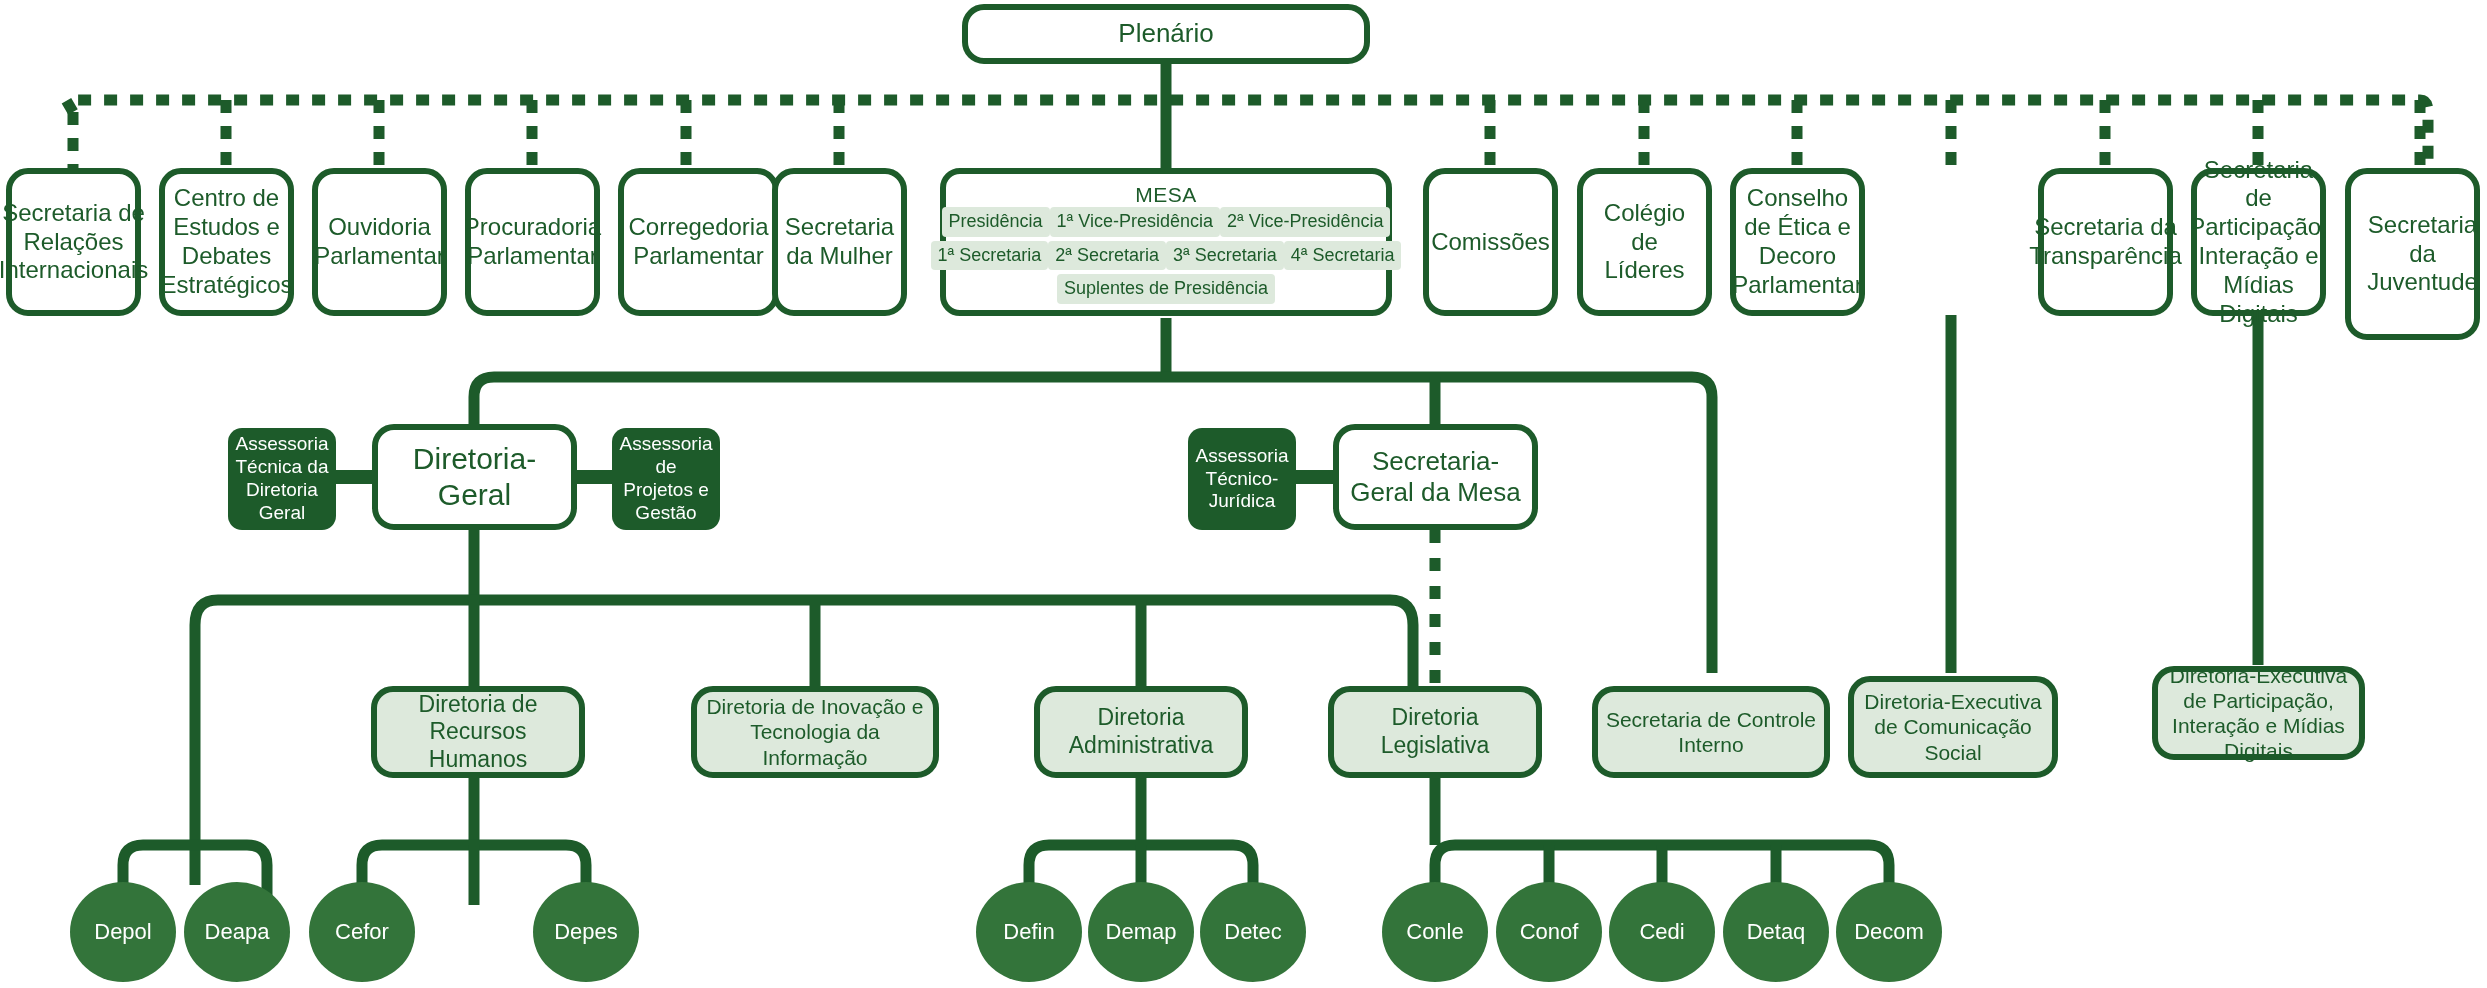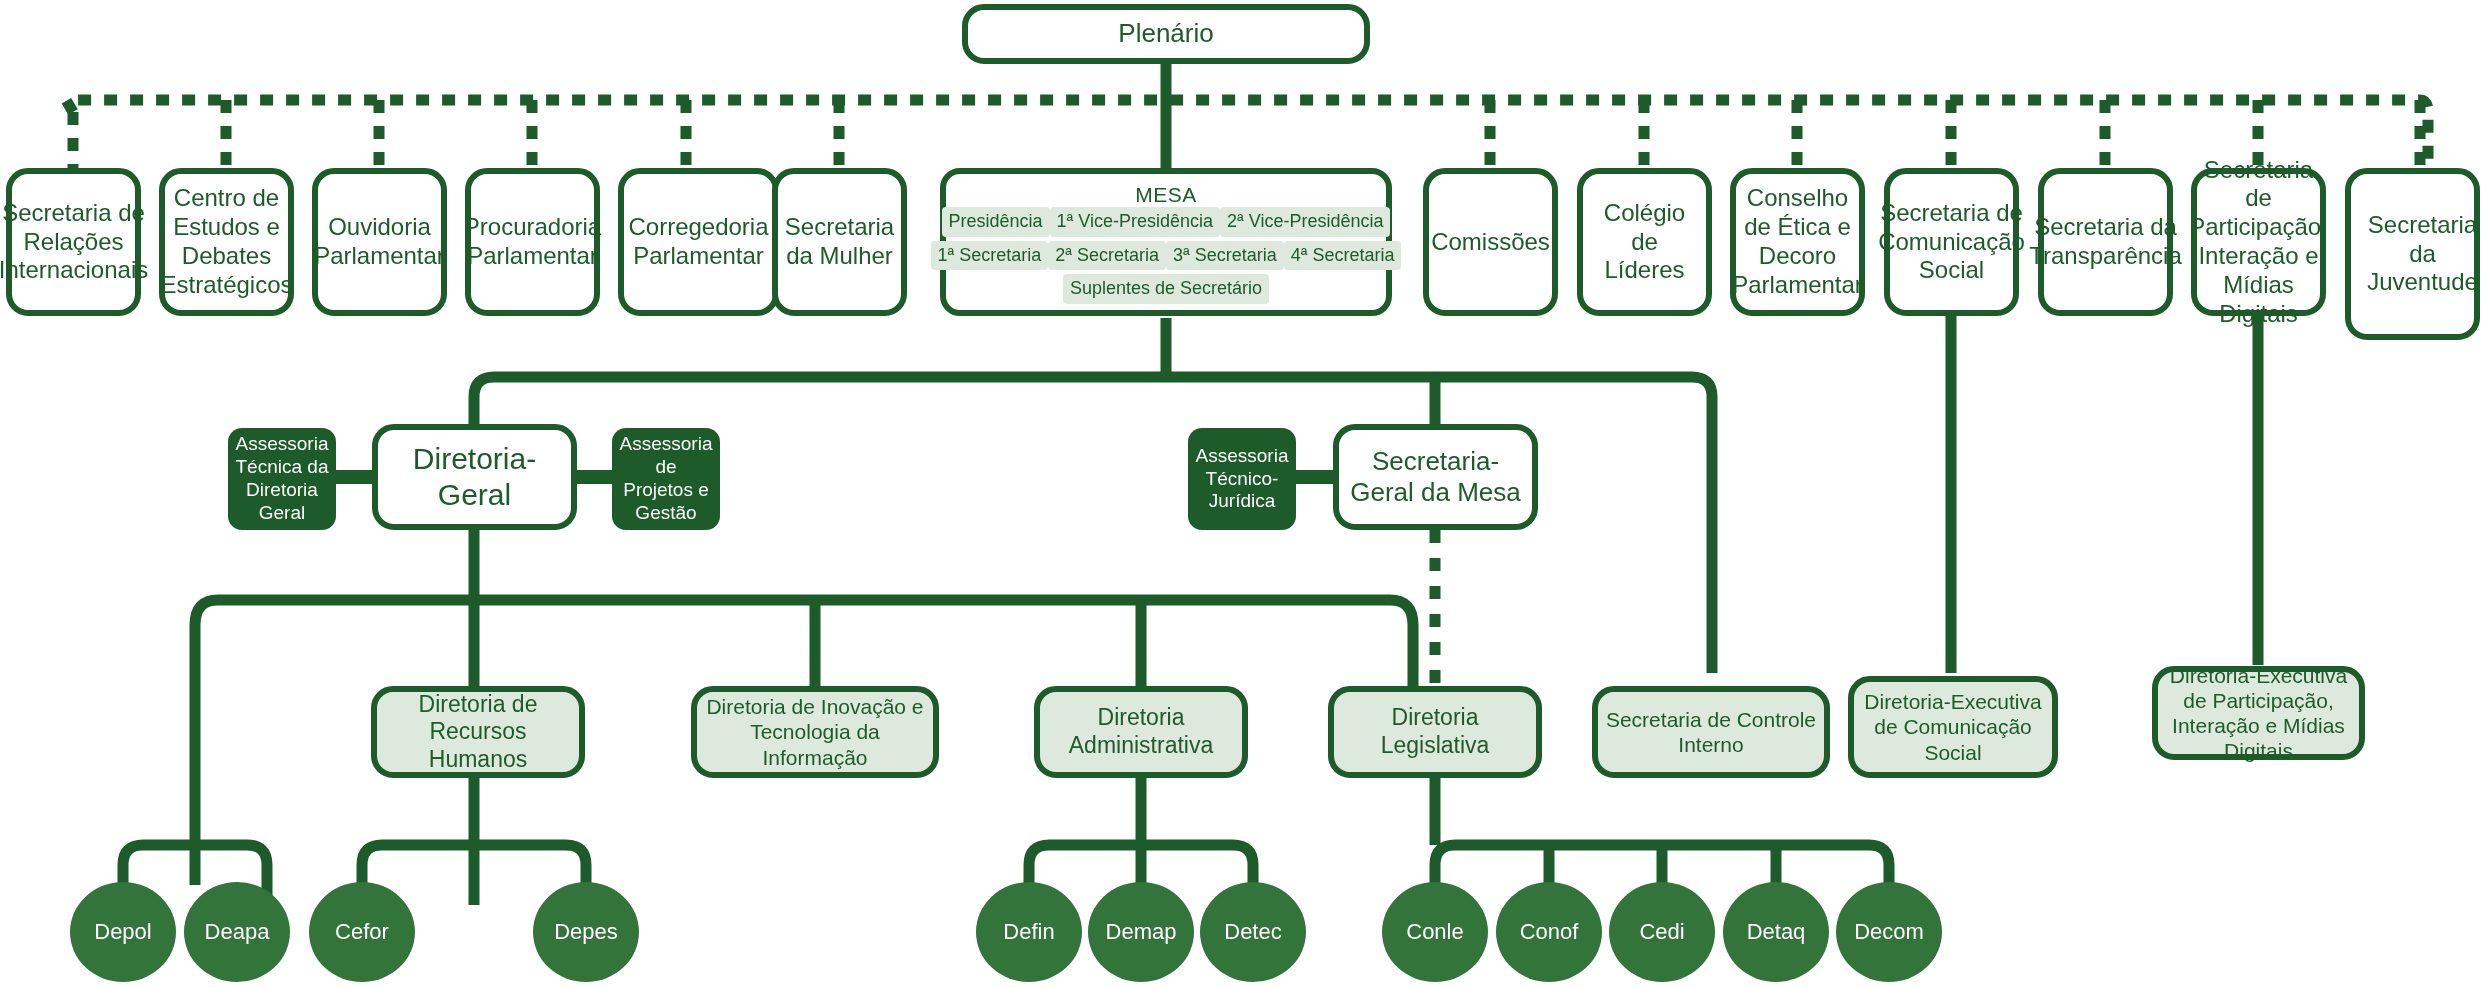--- a/index.html
+++ b/index.html
@@ -133,36 +133,33 @@
         <div class="mesa-cell">1ª Vice-Presidência</div>
         <div class="mesa-cell">2ª Vice-Presidência</div>
       </div>
       <div class="mesa-row">
         <div class="mesa-cell">1ª Secretaria</div>
         <div class="mesa-cell">2ª Secretaria</div>
         <div class="mesa-cell">3ª Secretaria</div>
         <div class="mesa-cell">4ª Secretaria</div>
       </div>
       <div class="mesa-row full">
-        <div class="mesa-cell">Suplentes de Secretário</div>
+        <div class="mesa-cell">Suplentes de Presidência</div>
       </div>
     </div>
   </div>
 
   <div class="node box-white toprow" style="left:1423px;top:168px;width:135px;height:148px;">
     <span>Comissões</span>
   </div>
   <div class="node box-white toprow" style="left:1577px;top:168px;width:135px;height:148px;">
     <span>Colégio de Líderes</span>
   </div>
   <div class="node box-white toprow" style="left:1730px;top:168px;width:135px;height:148px;">
     <span>Conselho de Ética e Decoro Parlamentar</span>
-  </div>
-  <div class="node box-white toprow" style="left:1884px;top:168px;width:135px;height:148px;">
-    <span>Secretaria de Comunicação Social</span>
   </div>
   <div class="node box-white toprow" style="left:2038px;top:168px;width:135px;height:148px;">
     <span>Secretaria da Transparência</span>
   </div>
   <div class="node box-white toprow" style="left:2191px;top:168px;width:135px;height:148px;">
     <span>Secretaria de Participação, Interação e Mídias Digitais</span>
   </div>
   <div class="node box-white toprow" style="left:2345px;top:168px;width:135px;height:172px;padding-left:20px;">
     <span>Secretaria da Juventude</span>
   </div>

